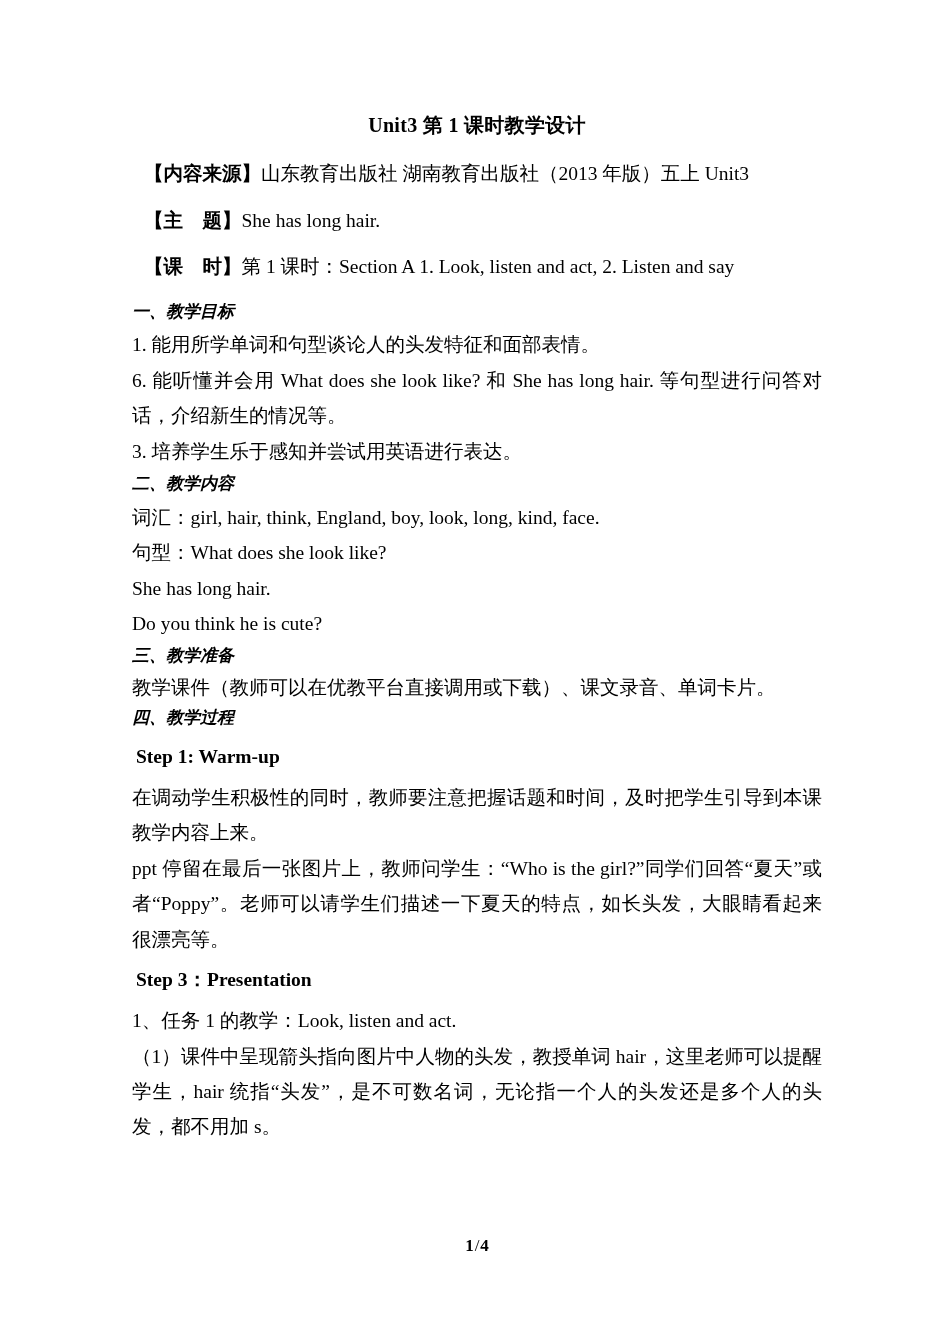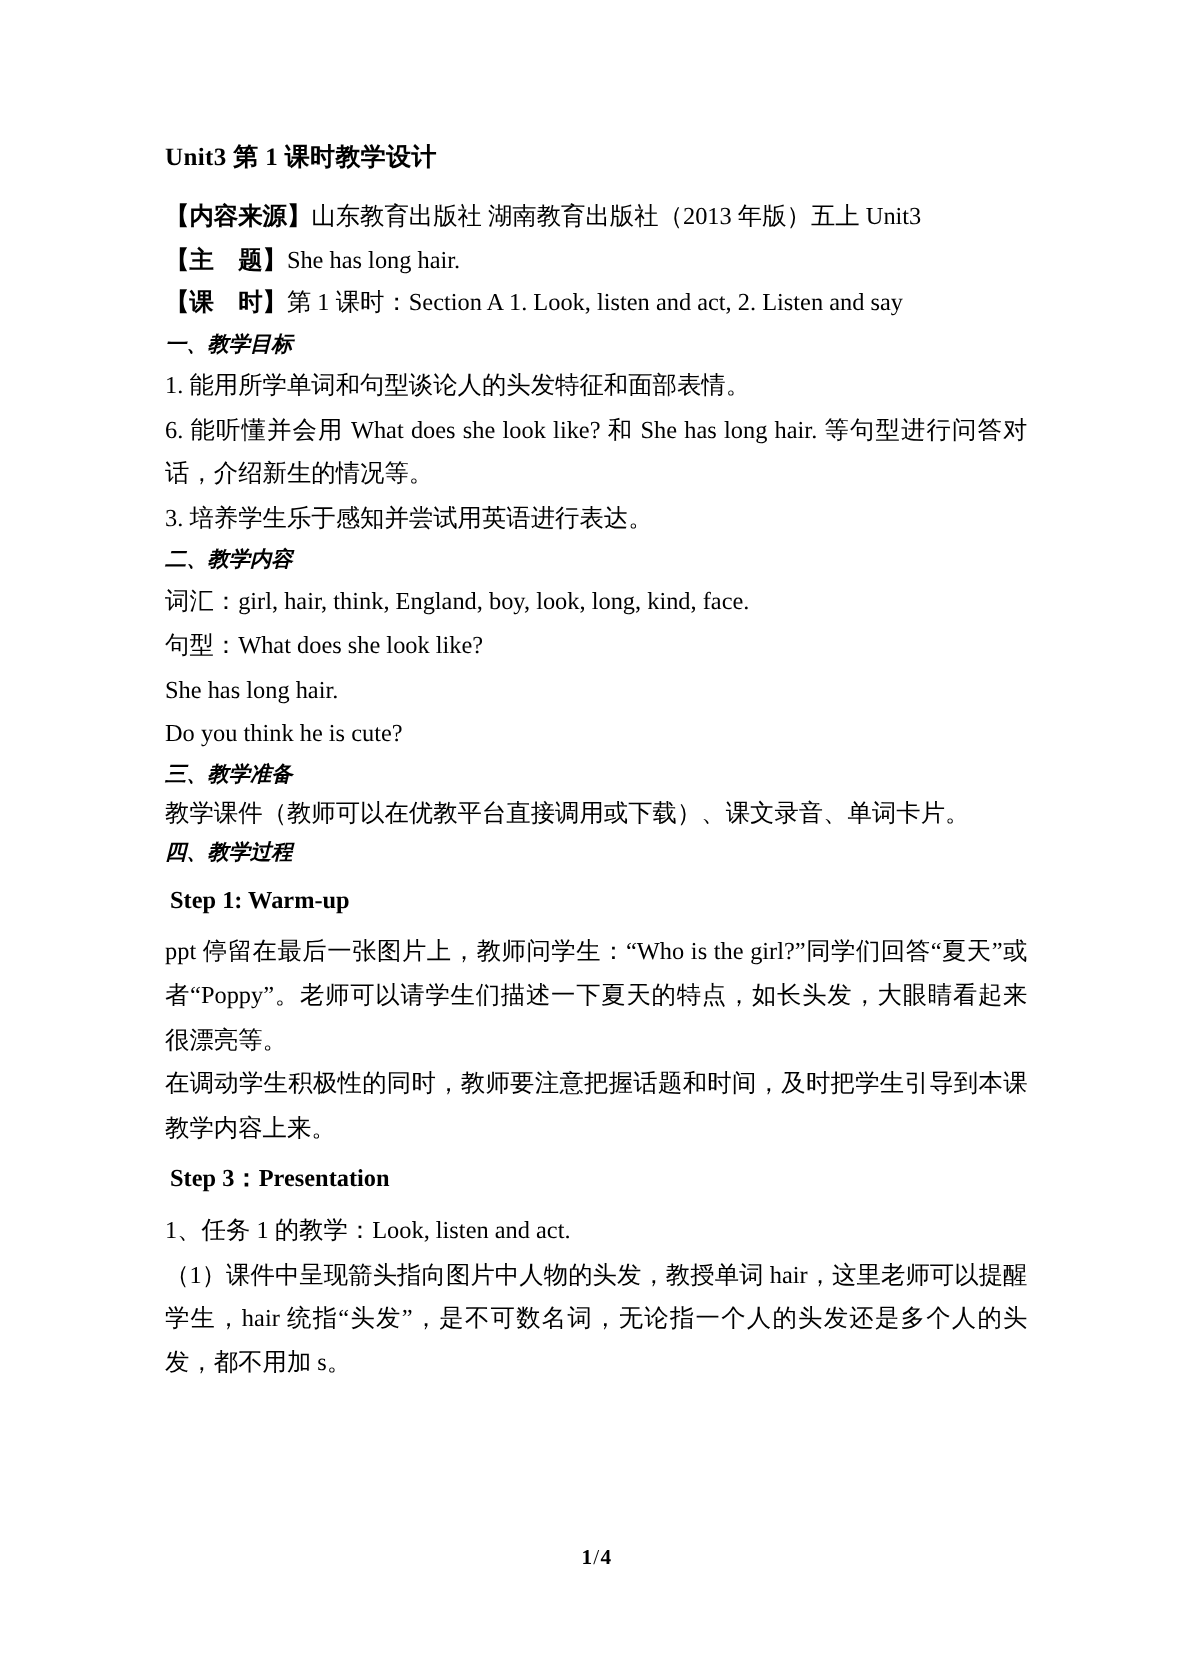--- a/index.html
+++ b/index.html
@@ -15,29 +15,30 @@
     position: relative;
   }
   .page {
     width: 950px;
     height: 1344px;
     box-sizing: border-box;
     padding: 112px 128px 0 132px;
     position: relative;
   }
   .doc-title {
+    text-align: center;
     font-weight: bold;
     font-size: 20px;
     margin: 0 0 18px 0;
     letter-spacing: 0.3px;
   }
   .line {
     font-size: 19.5px;
     line-height: 1.78;
-    margin: 0;
+    margin: 12px;
     text-align: justify;
   }
   .bold {
     font-weight: bold;
   }
   .heading {
     font-weight: bold;
     font-size: 17px;
     line-height: 1.78;
     margin: 0;
@@ -96,22 +97,22 @@
   <p class="para">She has long hair.</p>
   <p class="para">Do you think he is cute?</p>
 
   <p class="heading">三、教学准备</p>
   <p class="para tight">教学课件（教师可以在优教平台直接调用或下载）、课文录音、单词卡片。</p>
 
   <p class="heading">四、教学过程</p>
 
   <p class="step">Step 1: Warm-up</p>
 
+  <p class="para">在调动学生积极性的同时，教师要注意把握话题和时间，及时把学生引导到本课教学内容上来。</p>
   <p class="para">ppt 停留在最后一张图片上，教师问学生：“Who is the girl?”同学们回答“夏天”或者“Poppy”。老师可以请学生们描述一下夏天的特点，如长头发，大眼睛看起来很漂亮等。</p>
-  <p class="para">在调动学生积极性的同时，教师要注意把握话题和时间，及时把学生引导到本课教学内容上来。</p>
 
   <p class="step">Step 3：Presentation</p>
   <p class="para">1、任务 1 的教学：Look, listen and act.</p>
   <p class="para">（1）课件中呈现箭头指向图片中人物的头发，教授单词 hair，这里老师可以提醒学生，hair 统指“头发”，是不可数名词，无论指一个人的头发还是多个人的头发，都不用加 s。</p>
 
   <div class="footer">
     <span>1</span><span class="sep">/</span><span>4</span>
   </div>
 
 </div>

